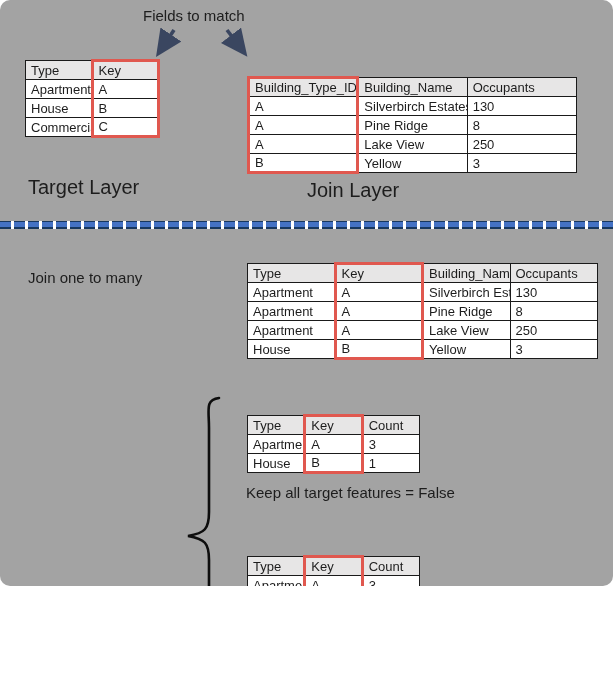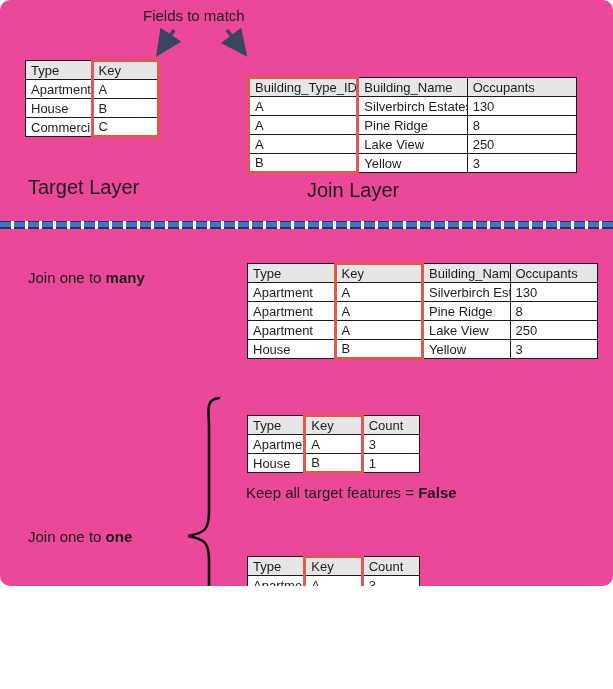--- a/index.html
+++ b/index.html
@@ -5,28 +5,28 @@
   :root{
     --red:#e0584f;
     --hdr:#e7e6e6;
     --ink:#1d1d1d;
     --arrow:#3a4660;
     --div-blue:#4472c4;
     --div-dark:#17375e;
   }
   html,body{margin:0;padding:0;background:#fff;}
   body{font-family:"Liberation Sans", sans-serif;color:var(--ink);}
-  .stage{position:relative;width:613px;height:586px;background:#ec4899;overflow:hidden;border-radius:10px;}
+  .stage{position:relative;width:613px;height:586px;background:#a3a3a3;overflow:hidden;border-radius:10px;}
 
   .abs{position:absolute;}
 
   .lbl{font-size:15px;white-space:nowrap;}
   .layer-lbl{font-size:20px;white-space:nowrap;}
   .caption{font-size:15px;white-space:nowrap;}
-  .bold{font-weight:bold;margin-top:16px;}
+  .bold{font-weight:normal;margin-top:16px;}
 
   table.tbl{border-collapse:collapse;table-layout:fixed;font-size:13px;}
   .tbl th,.tbl td{
     box-sizing:border-box;
     border:1px solid #1a1a1a;
     padding:0 5px;
     height:19px;
     font-weight:normal;
     text-align:left;
     white-space:nowrap;
@@ -191,23 +191,20 @@
           <td class="key-col key-bottom">B</td>
           <td>1</td>
         </tr>
       </tbody>
     </table>
 
   <div class="abs caption" style="left:246px;top:484px;text-align:right;">
     <span>Keep all target features = </span><span class="bold">False</span>
   </div>
 
-  <div class="abs lbl" style="left:28px;top:528px;">
-    <span>Join one to </span><span class="bold">one</span>
-  </div>
 
   <table class="abs tbl t-count" style="left:247px;top:555px;">
       <thead>
         <tr>
           <th>Type</th>
           <th class="key-col key-top">Key</th>
           <th>Count</th>
         </tr>
       </thead>
       <tbody>

